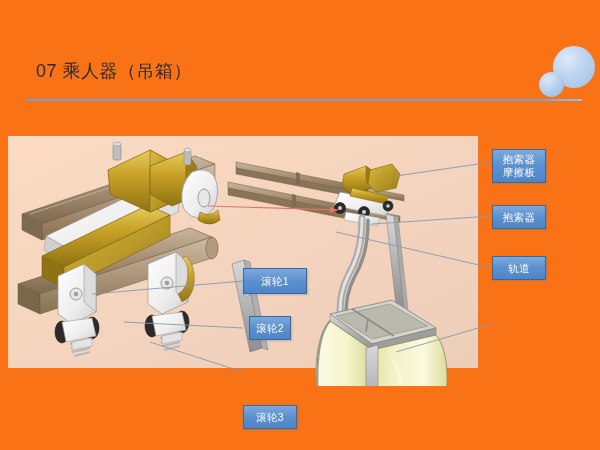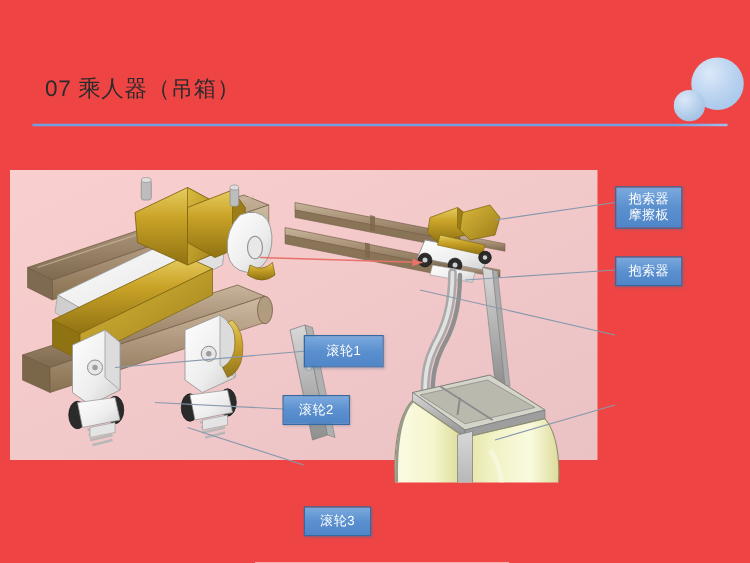--- a/index.html
+++ b/index.html
@@ -10,21 +10,21 @@
   body {
     width: 600px;
     height: 450px;
     position: relative;
     overflow: hidden;
     font-family: "Liberation Sans", "DejaVu Sans", sans-serif;
   }
   .slide {
     position: absolute;
     inset: 0;
-    background: #ef4444;
+    background: #f97316;
   }
 
   
   .deco-circle-lg {
     position: absolute;
     left: 553px; top: 46px;
     width: 42px; height: 42px;
     border-radius: 50%;
     background: radial-gradient(circle at 35% 30%, #dce9f9 0%, #bcd4f0 45%, #9cc0e8 100%);
   }
@@ -327,27 +327,30 @@
 
   <div class="label-box lb-two-line" style="left:492px; top:149px; width:54px; height:34px;">
     <span>抱索器</span>
     <span>摩擦板</span>
   </div>
 
   <div class="label-box" style="left:492px; top:205px; width:54px; height:24px;">
     <span>抱索器</span>
   </div>
 
+  <div class="label-box" style="left:492px; top:256px; width:54px; height:24px;">
+    <span>轨道</span>
+  </div>
 
 
   <div class="label-box" style="left:243px; top:268px; width:64px; height:26px;">
     <span>滚轮1</span>
   </div>
 
-  <div class="label-box" style="left:226px; top:316px; width:54px; height:24px;">
+  <div class="label-box" style="left:249px; top:316px; width:42px; height:24px;">
     <span>滚轮2</span>
   </div>
 
   <div class="label-box" style="left:243px; top:360px; width:54px; height:24px;margin-top:45px;">
     <span>滚轮3</span>
   </div>
 
 </div>
 
 </body></html>

